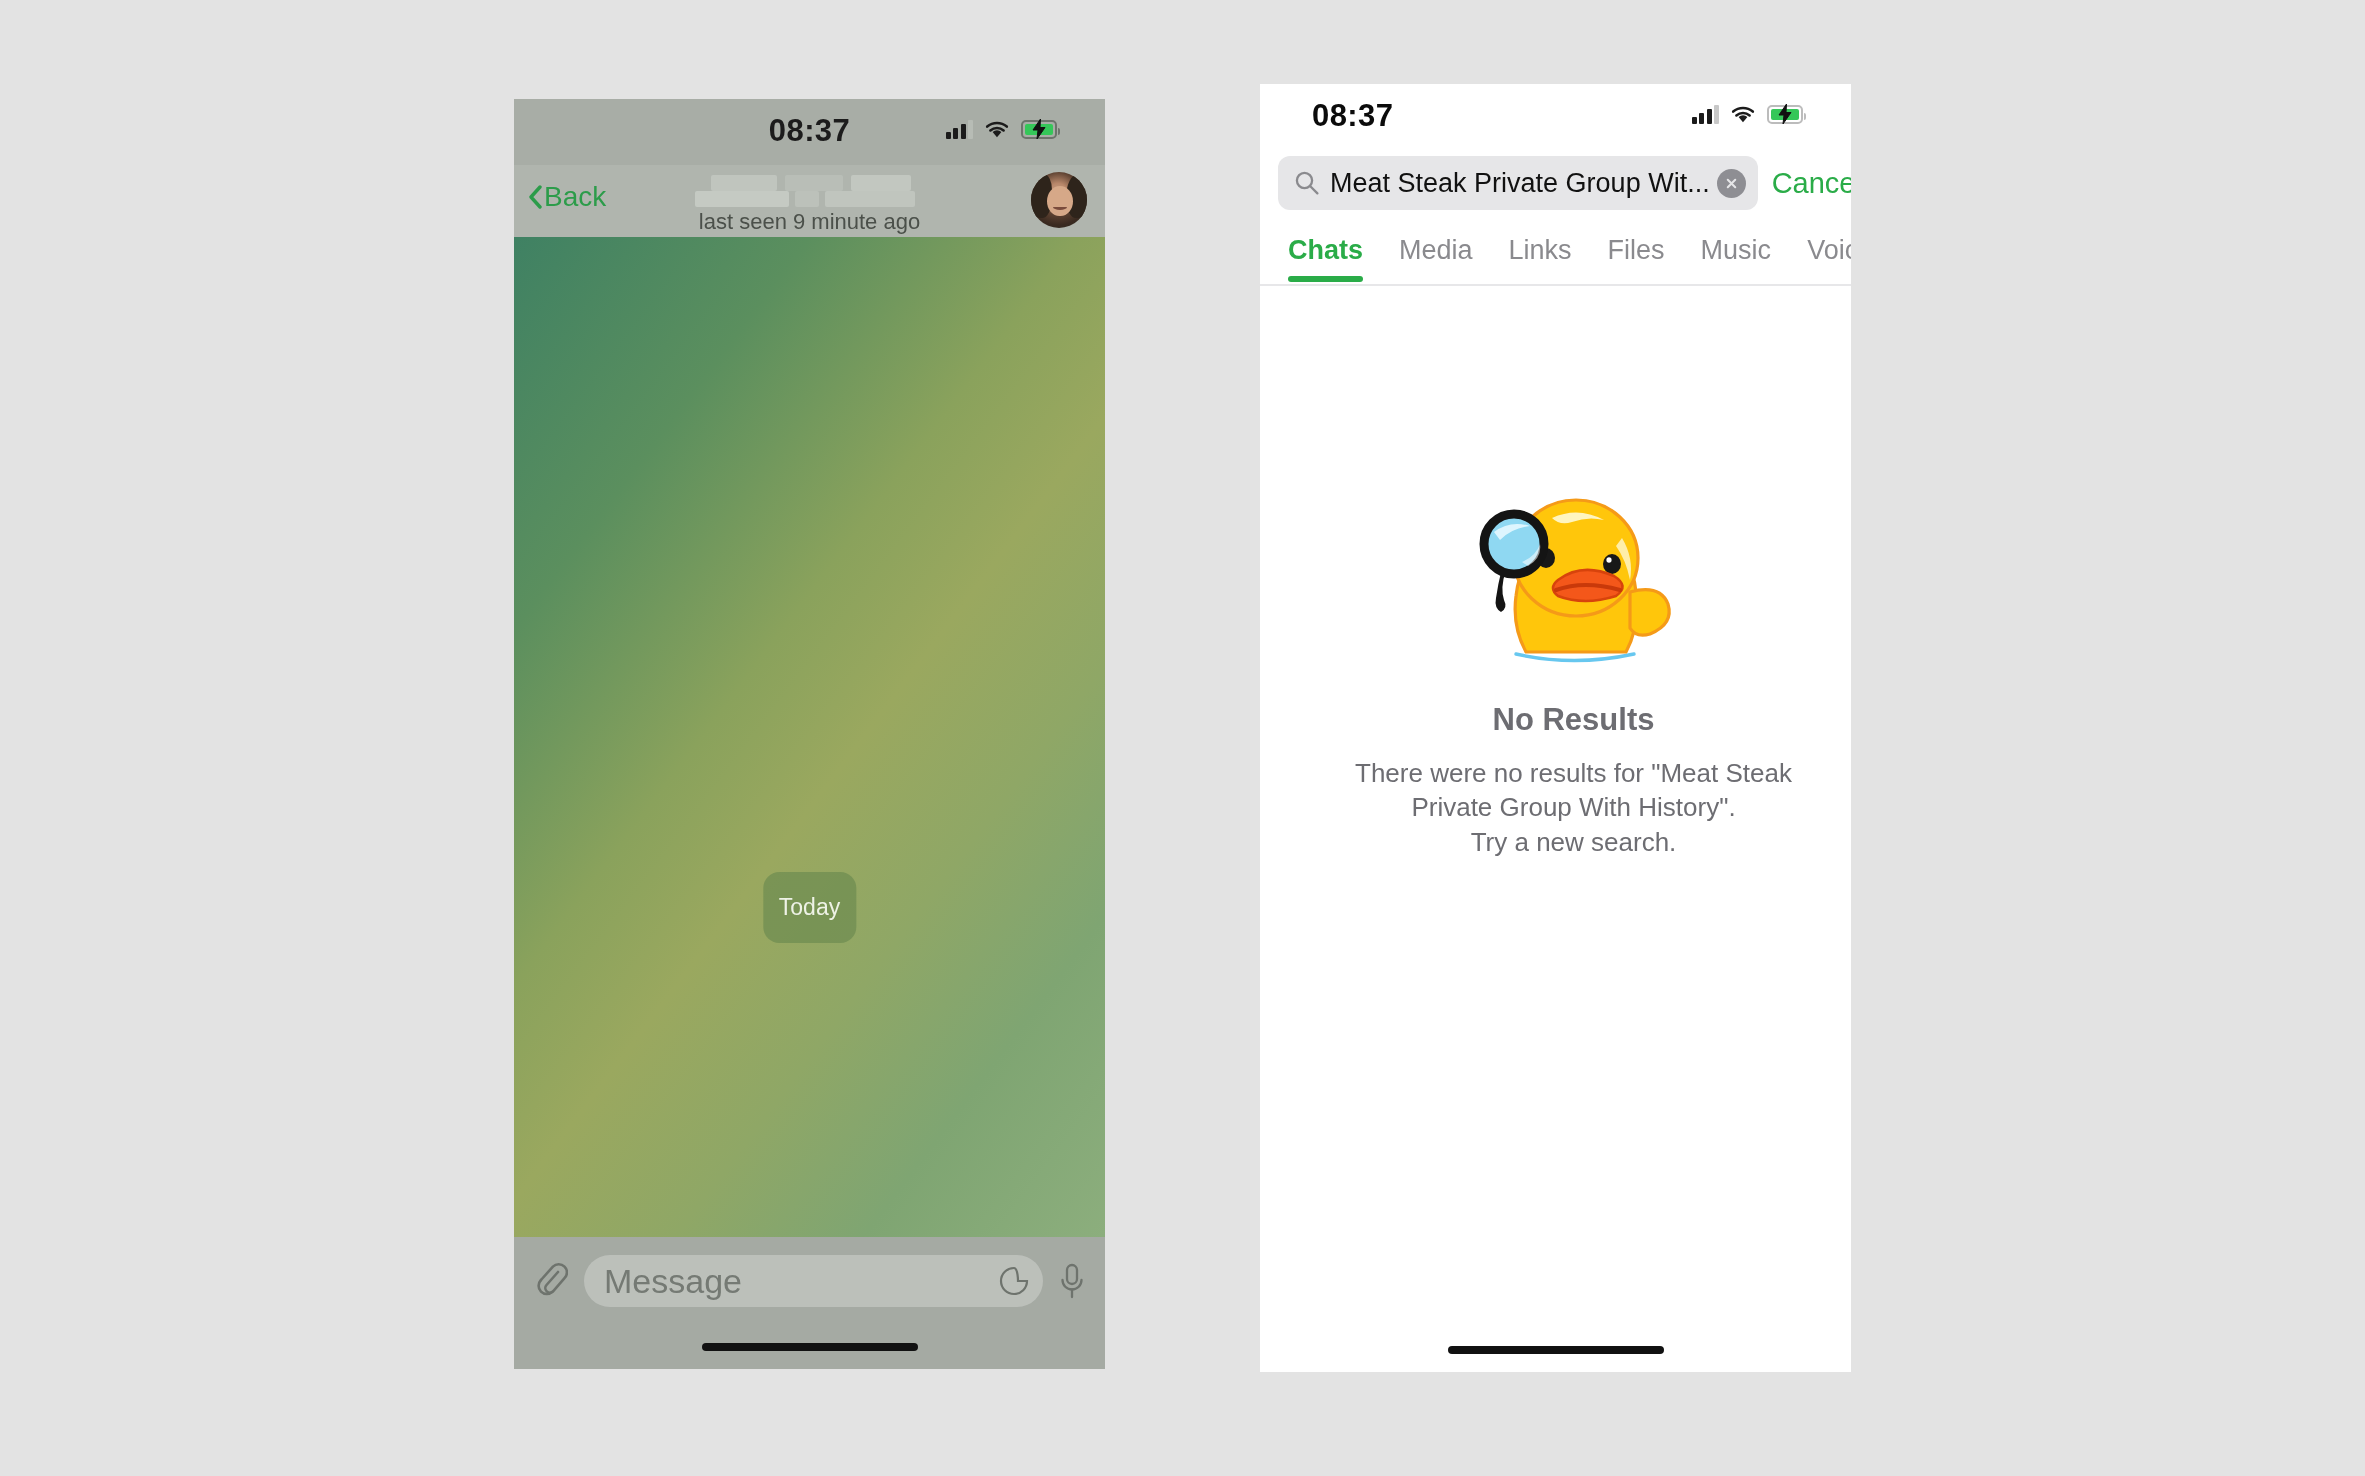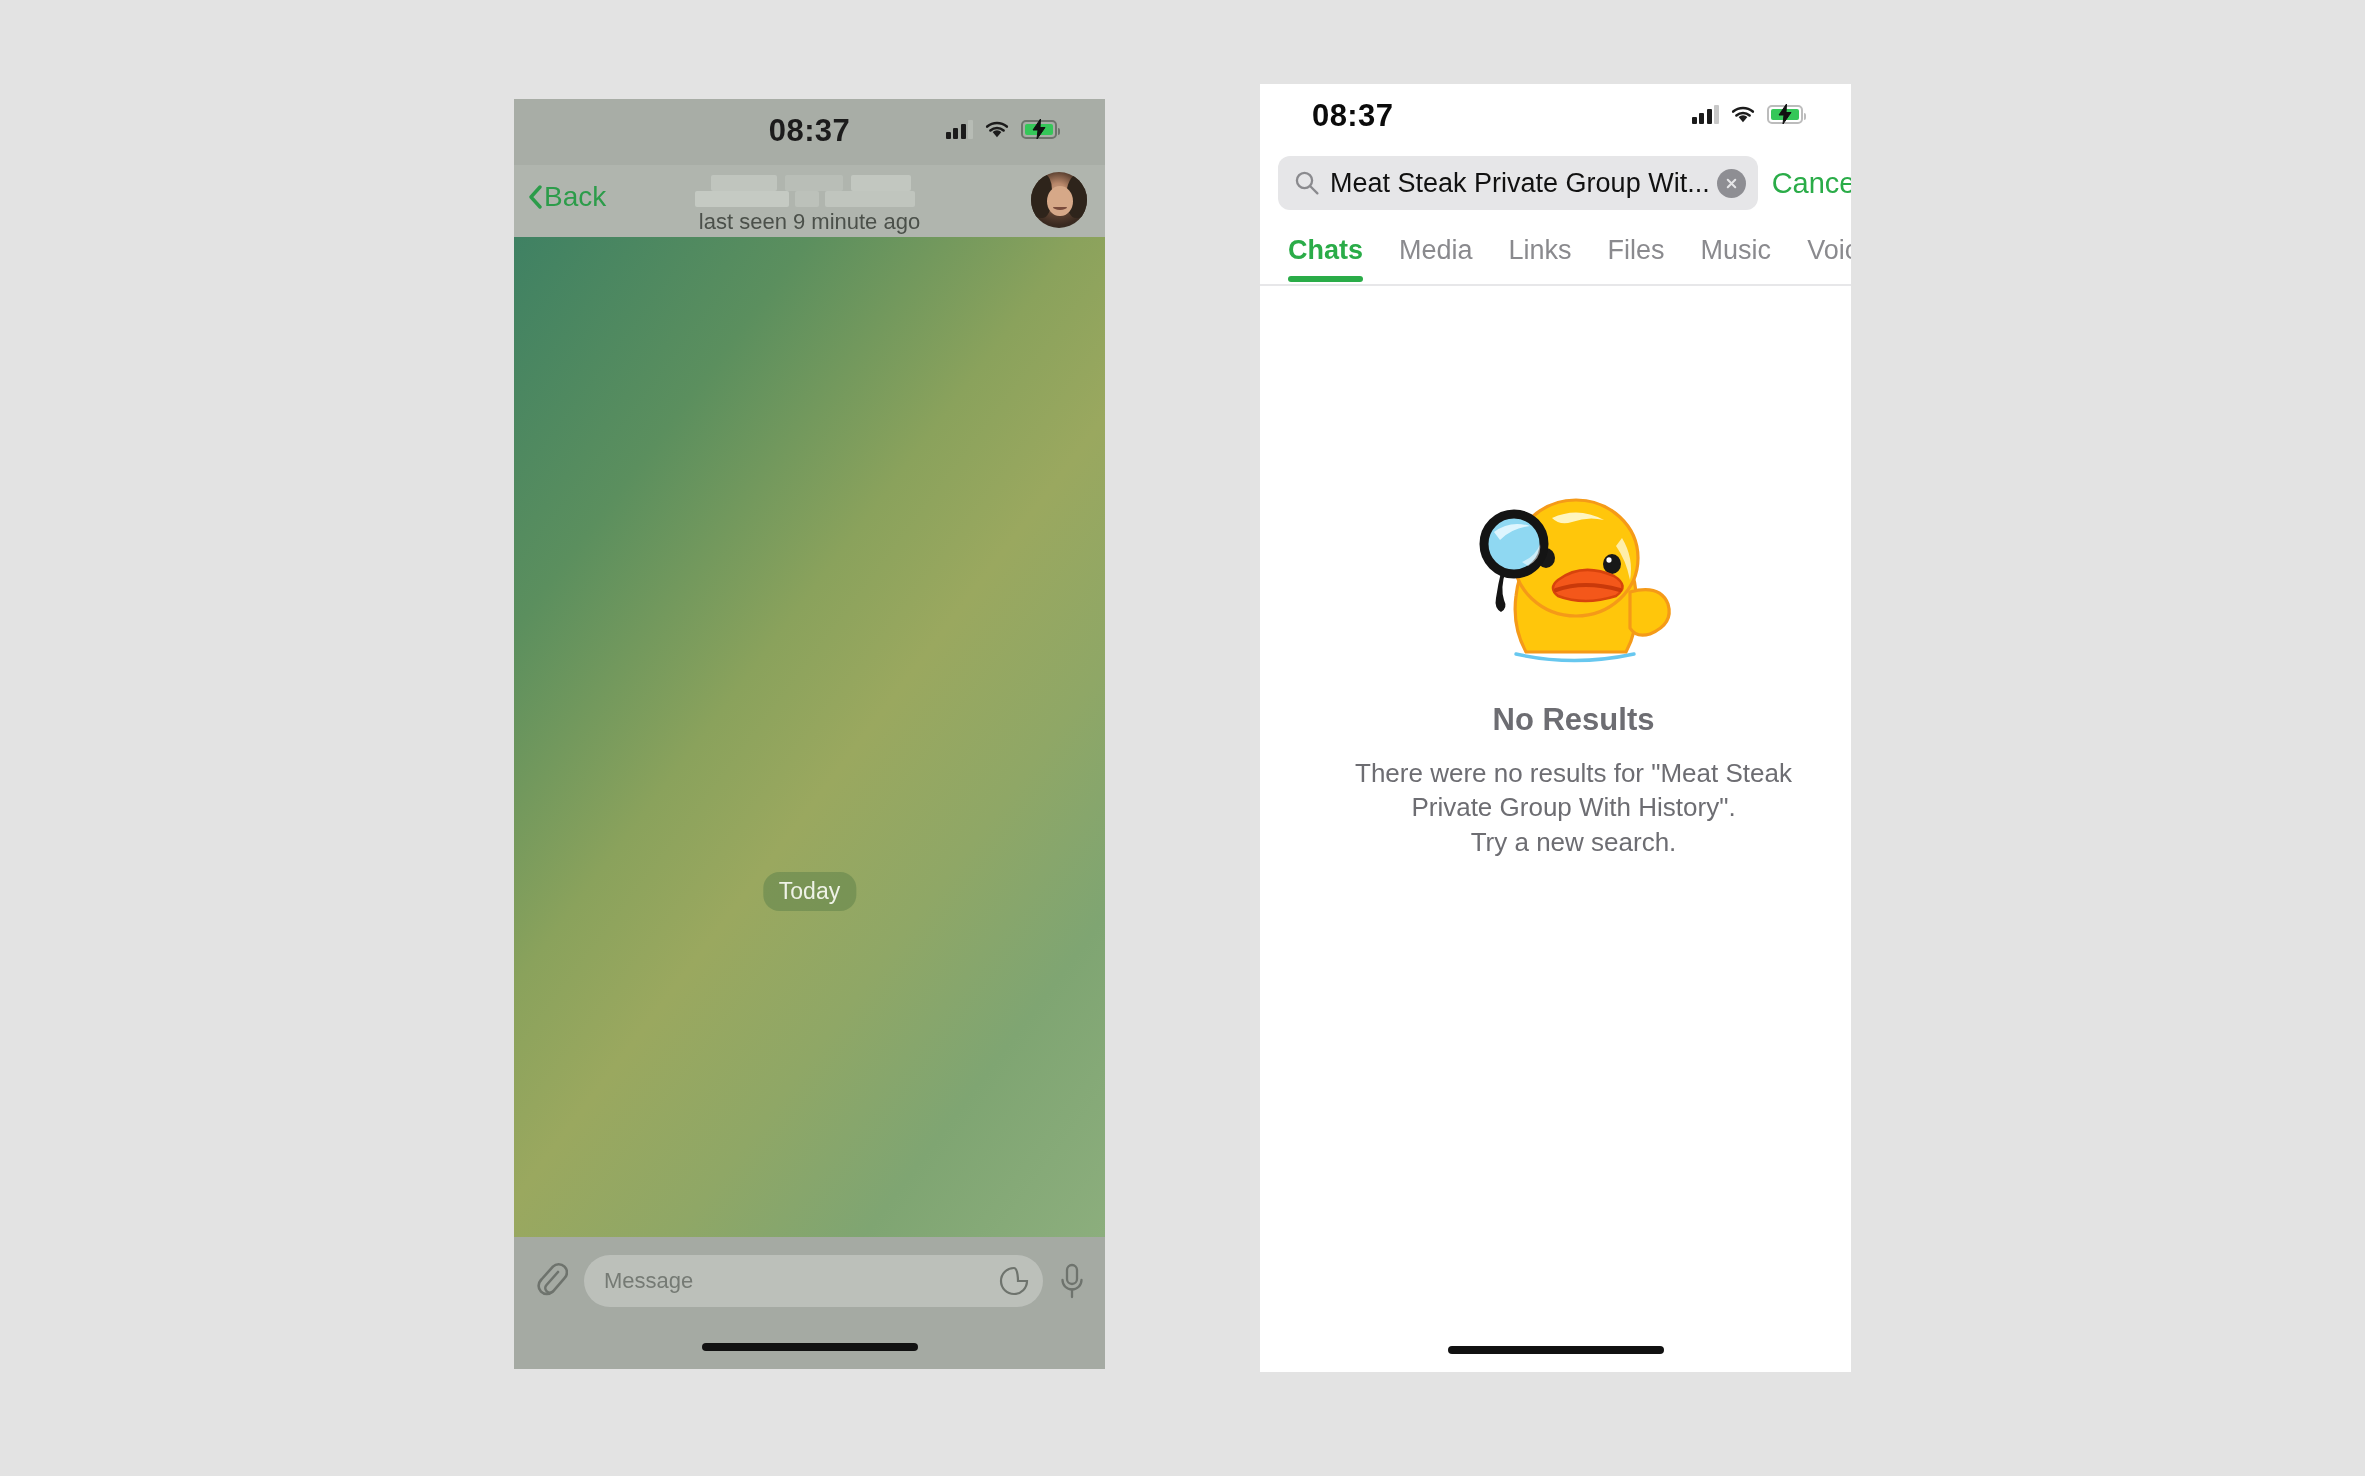--- a/index.html
+++ b/index.html
@@ -188,21 +188,21 @@
     overflow: hidden;
   }
 
   .l-today {
     position: absolute;
     left: 50%; top: 635px;
     transform: translateX(-50%);
     background: rgba(110,140,80,0.72);
     color: #eef2e6;
     font-size: 23px;
-    padding: 6px 16px;
+    padding: 22px 16px;
     border-radius: 16px;
   }
 
   .bubble {
     position: absolute;
     left: 22px; top: 690px;
     width: 345px;
     background: #e6e8e4;
     border-radius: 22px;
     border-bottom-left-radius: 6px;
@@ -248,21 +248,21 @@
     position: relative;
     flex: 1;
     height: 52px;
     background: rgba(255,255,255,0.26);
     border-radius: 26px;
     display: flex;
     align-items: center;
     padding: 0 54px 0 20px;
   }
   .l-field .ph {
-    font-size: 22px;
+    font-size: 34px;
     color: #757a74;
   }
   .l-field .sticker {
     position: absolute;
     right: 14px; top: 11px;
     width: 30px; height: 30px;
   }
   .l-mic { width: 26px; height: 40px; margin-top: 7px; flex: none; }
 
   .l-home {

